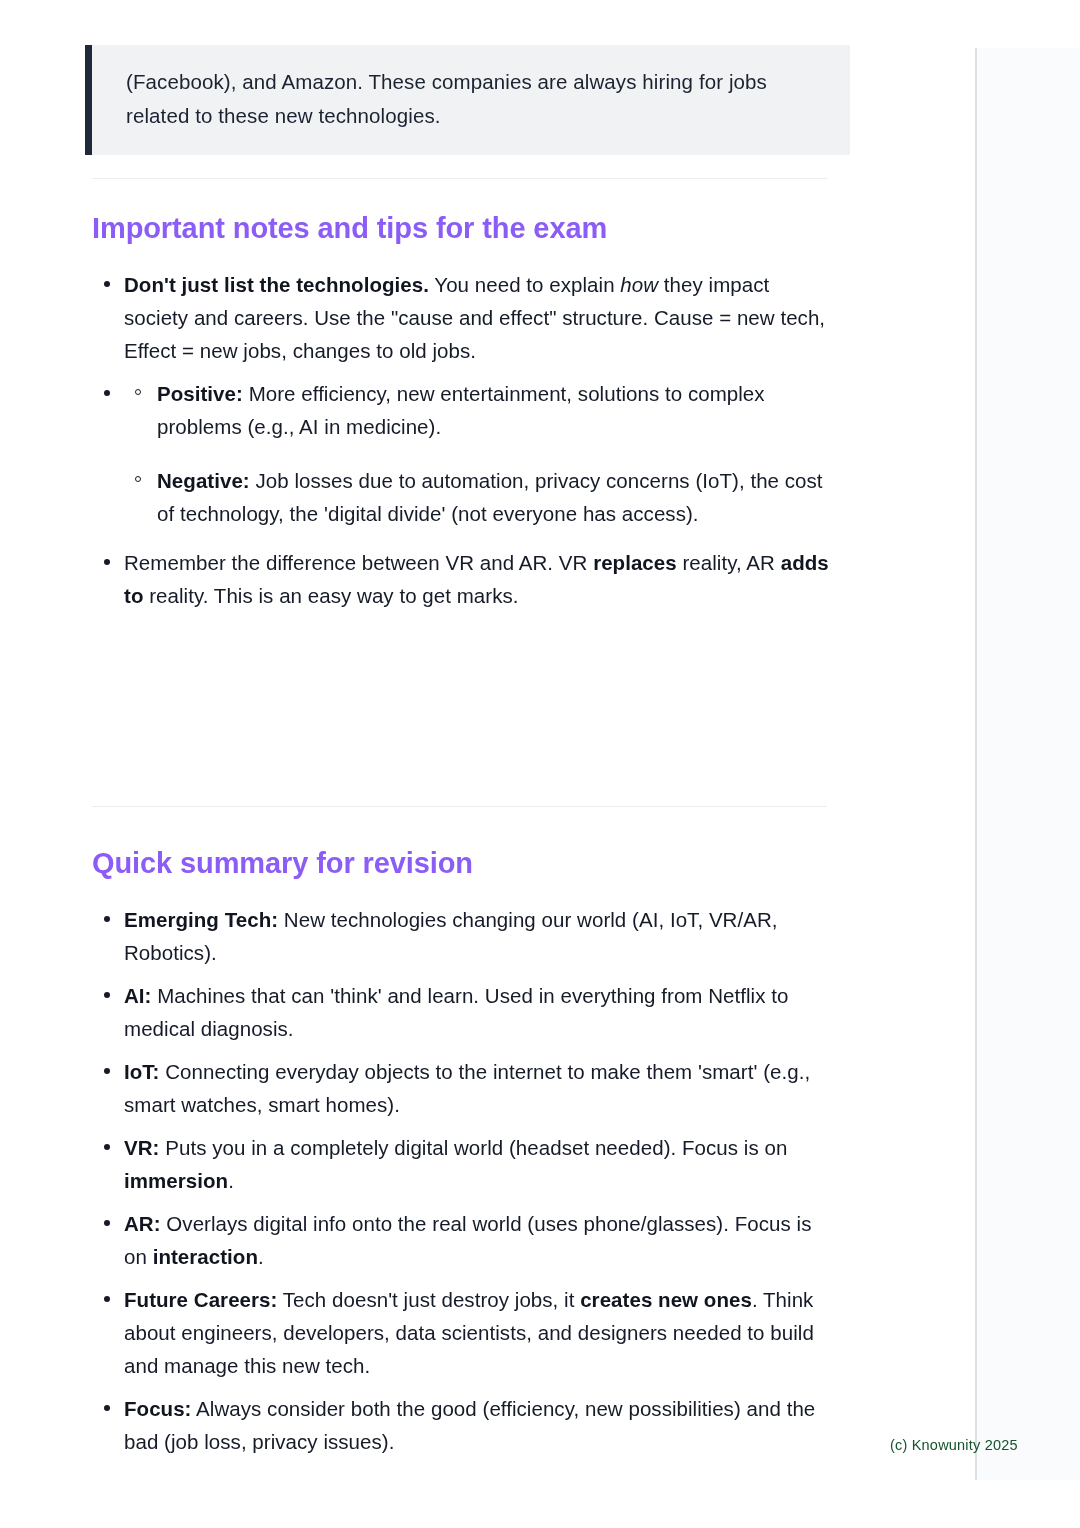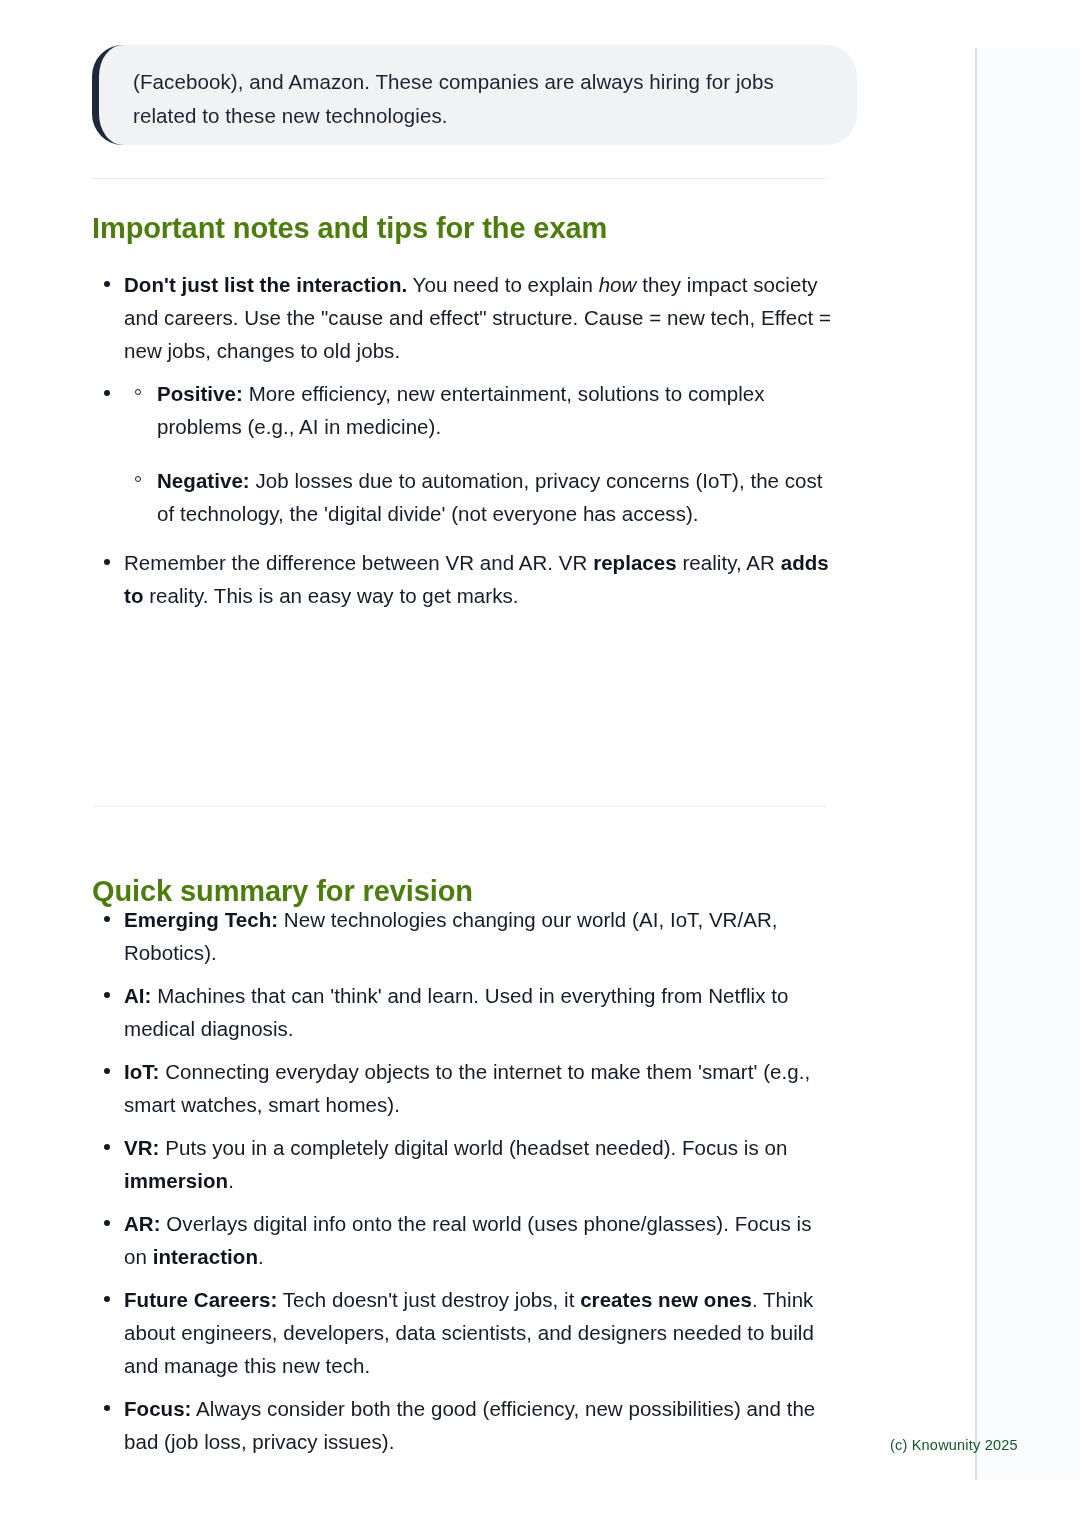--- a/index.html
+++ b/index.html
@@ -36,27 +36,26 @@
     height: 1528px;
     box-sizing: border-box;
     padding: 0 120px 0 92px;
   }
 
   
   .blockquote {
     background: #f1f2f4;
     border-left: 7px solid #1e293b;
     margin: 0;
-    padding: 20px 24px 12px 34px;
-    position: absolute;
-    left: 92px;
+    padding: 20px 24px 22px 34px;
+    position: absolute;
+    left: 85px;
     top: 45px;
     width: 700px;
     box-sizing: content-box;
-    border-radius: 31px;
   }
   .blockquote p {
     margin: 0;
     font-size: 20.5px;
     line-height: 34px;
     color: #1b2231;
     letter-spacing: .1px;
   }
 
   
@@ -72,26 +71,26 @@
   #divider-1 { top: 178px; }
   #divider-2 { top: 806px; }
 
   
   .section-heading {
     position: absolute;
     left: 92px;
     margin: 0;
     font-size: 29px;
     font-weight: 700;
-    color: #4d7c0f;
+    color: #8b5cf6;
     letter-spacing: -0.1px;
     line-height: 36px;
   }
   #heading-exam-tips { top: 210px; }
-  #heading-quick-summary { top: 873px; }
+  #heading-quick-summary { top: 845px; }
 
   
   .note-list {
     position: absolute;
     left: 92px;
     width: 745px;
     margin: 0;
     padding: 0;
     list-style: none;
   }
@@ -168,21 +167,21 @@
   </blockquote>
 
   <hr id="divider-1" class="divider">
 
   <h2 id="heading-exam-tips" class="section-heading">Important notes and tips for the exam</h2>
 
   <ul id="list-exam-tips" class="note-list">
 
     <li class="note-item">
       <span class="bullet-dot"></span>
-      <b>Don't just list the interaction.</b><span> You need to explain </span><i>how</i><span> they impact society and careers. Use the "cause and effect" structure. Cause = new tech, Effect = new jobs, changes to old jobs.</span>
+      <b>Don't just list the technologies.</b><span> You need to explain </span><i>how</i><span> they impact society and careers. Use the "cause and effect" structure. Cause = new tech, Effect = new jobs, changes to old jobs.</span>
     </li>
 
     <li class="note-item">
       <span class="bullet-dot"></span>
       <ul class="sub-list">
         <li class="sub-item">
           <span class="bullet-ring"></span>
           <b>Positive:</b><span> More efficiency, new entertainment, solutions to complex problems (e.g., AI in medicine).</span>
         </li>
         <li class="sub-item">

